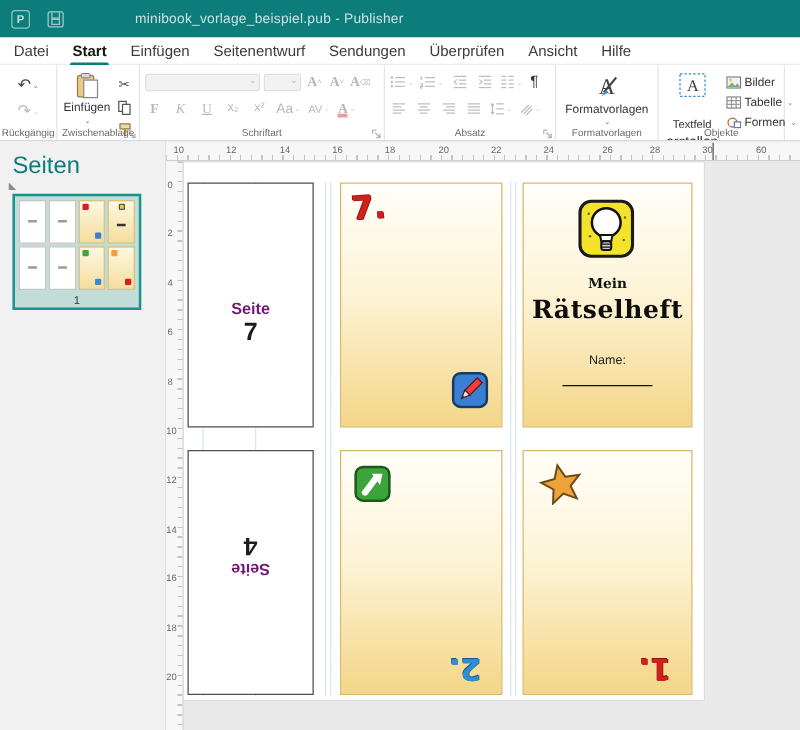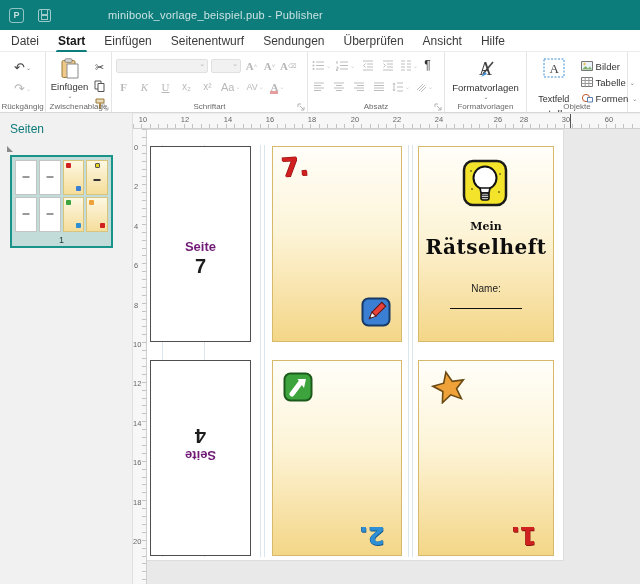--- a/index.html
+++ b/index.html
@@ -45,21 +45,21 @@
   .red-under::after { content:""; position:absolute; left:0; right:0; bottom:-1px; height:3px; background:#c00000; }
 
   .bigbtn { display:flex; flex-direction:column; align-items:center; padding:2px 5px 0 5px; cursor:pointer; }
   .bigbtn .lbl { font-size:9.5px; color:#333; margin-top:2px; white-space:nowrap; }
   .obj-row { display:flex; align-items:center; gap:3px; font-size:9.5px; color:#333; height:14px; cursor:pointer; white-space:nowrap; }
 
   
   .workspace { position:absolute; left:0; top:113px; width:640px; height:471px; background:#eceeed; }
 
   .pages-panel { position:absolute; left:0; top:0; width:133px; height:471px; background:#f0f1f0; border-right:1px solid #e0e0e0; }
-  .pages-title { color:#0e7b7a; font-size:12px; margin:9px 0 0 10px; }
+  .pages-title { color:#0e7b7a; font-size:19px; margin:9px 0 0 10px; }
   .collapse-glyph { position:absolute; left:7px; top:33px; width:0; height:0; border-left:6px solid #8a8a8a; border-top:6px solid transparent; }
   .thumb-wrap { position:absolute; left:10px; top:42px; width:103px; height:93px; border:2px solid #18948b; background:#c2ddd9; padding:3px 3px 0 3px; cursor:pointer; }
   .thumb-grid { display:grid; grid-template-columns:repeat(4,1fr); grid-template-rows:repeat(2,1fr); gap:2px; height:72px; }
   .mini { position:relative; border:1px solid #c4c4c4; background:#fff; }
   .mini.yellow { border-color:#d9c47e; background:linear-gradient(180deg,#fdf8e3 0%,#f5dd9a 100%); }
   .mini .dash { position:absolute; left:50%; top:45%; width:7px; height:2px; background:#9a9a9a; transform:translate(-50%,0); }
   .mini .dot { position:absolute; width:5px; height:5px; border-radius:1px; }
   .thumb-pageno { height:15px; display:flex; align-items:center; justify-content:center; font-size:9px; color:#1d3a3a; }
 
   
@@ -388,21 +388,21 @@
     <div class="ruler-corner"></div>
     <div class="h-ruler">
       <span class="h-num" style="left:10px;">10</span>
       <span class="h-num" style="left:52px;">12</span>
       <span class="h-num" style="left:95px;">14</span>
       <span class="h-num" style="left:137px;">16</span>
       <span class="h-num" style="left:179px;">18</span>
       <span class="h-num" style="left:222px;">20</span>
       <span class="h-num" style="left:264px;">22</span>
       <span class="h-num" style="left:306px;">24</span>
-      <span class="h-num" style="left:365px;">26</span>
+      <span class="h-num" style="left:353px;">26</span>
       <span class="h-num" style="left:391px;">28</span>
       <span class="h-num" style="left:433px;">30</span>
       <span class="h-num" style="left:476px;">60</span>
       <span class="h-marker" style="left:437px;"></span>
     </div>
     <div class="v-ruler">
       <span class="v-num" style="top:14px;">0</span>
       <span class="v-num" style="top:53px;">2</span>
       <span class="v-num" style="top:93px;">4</span>
       <span class="v-num" style="top:132px;">6</span>

